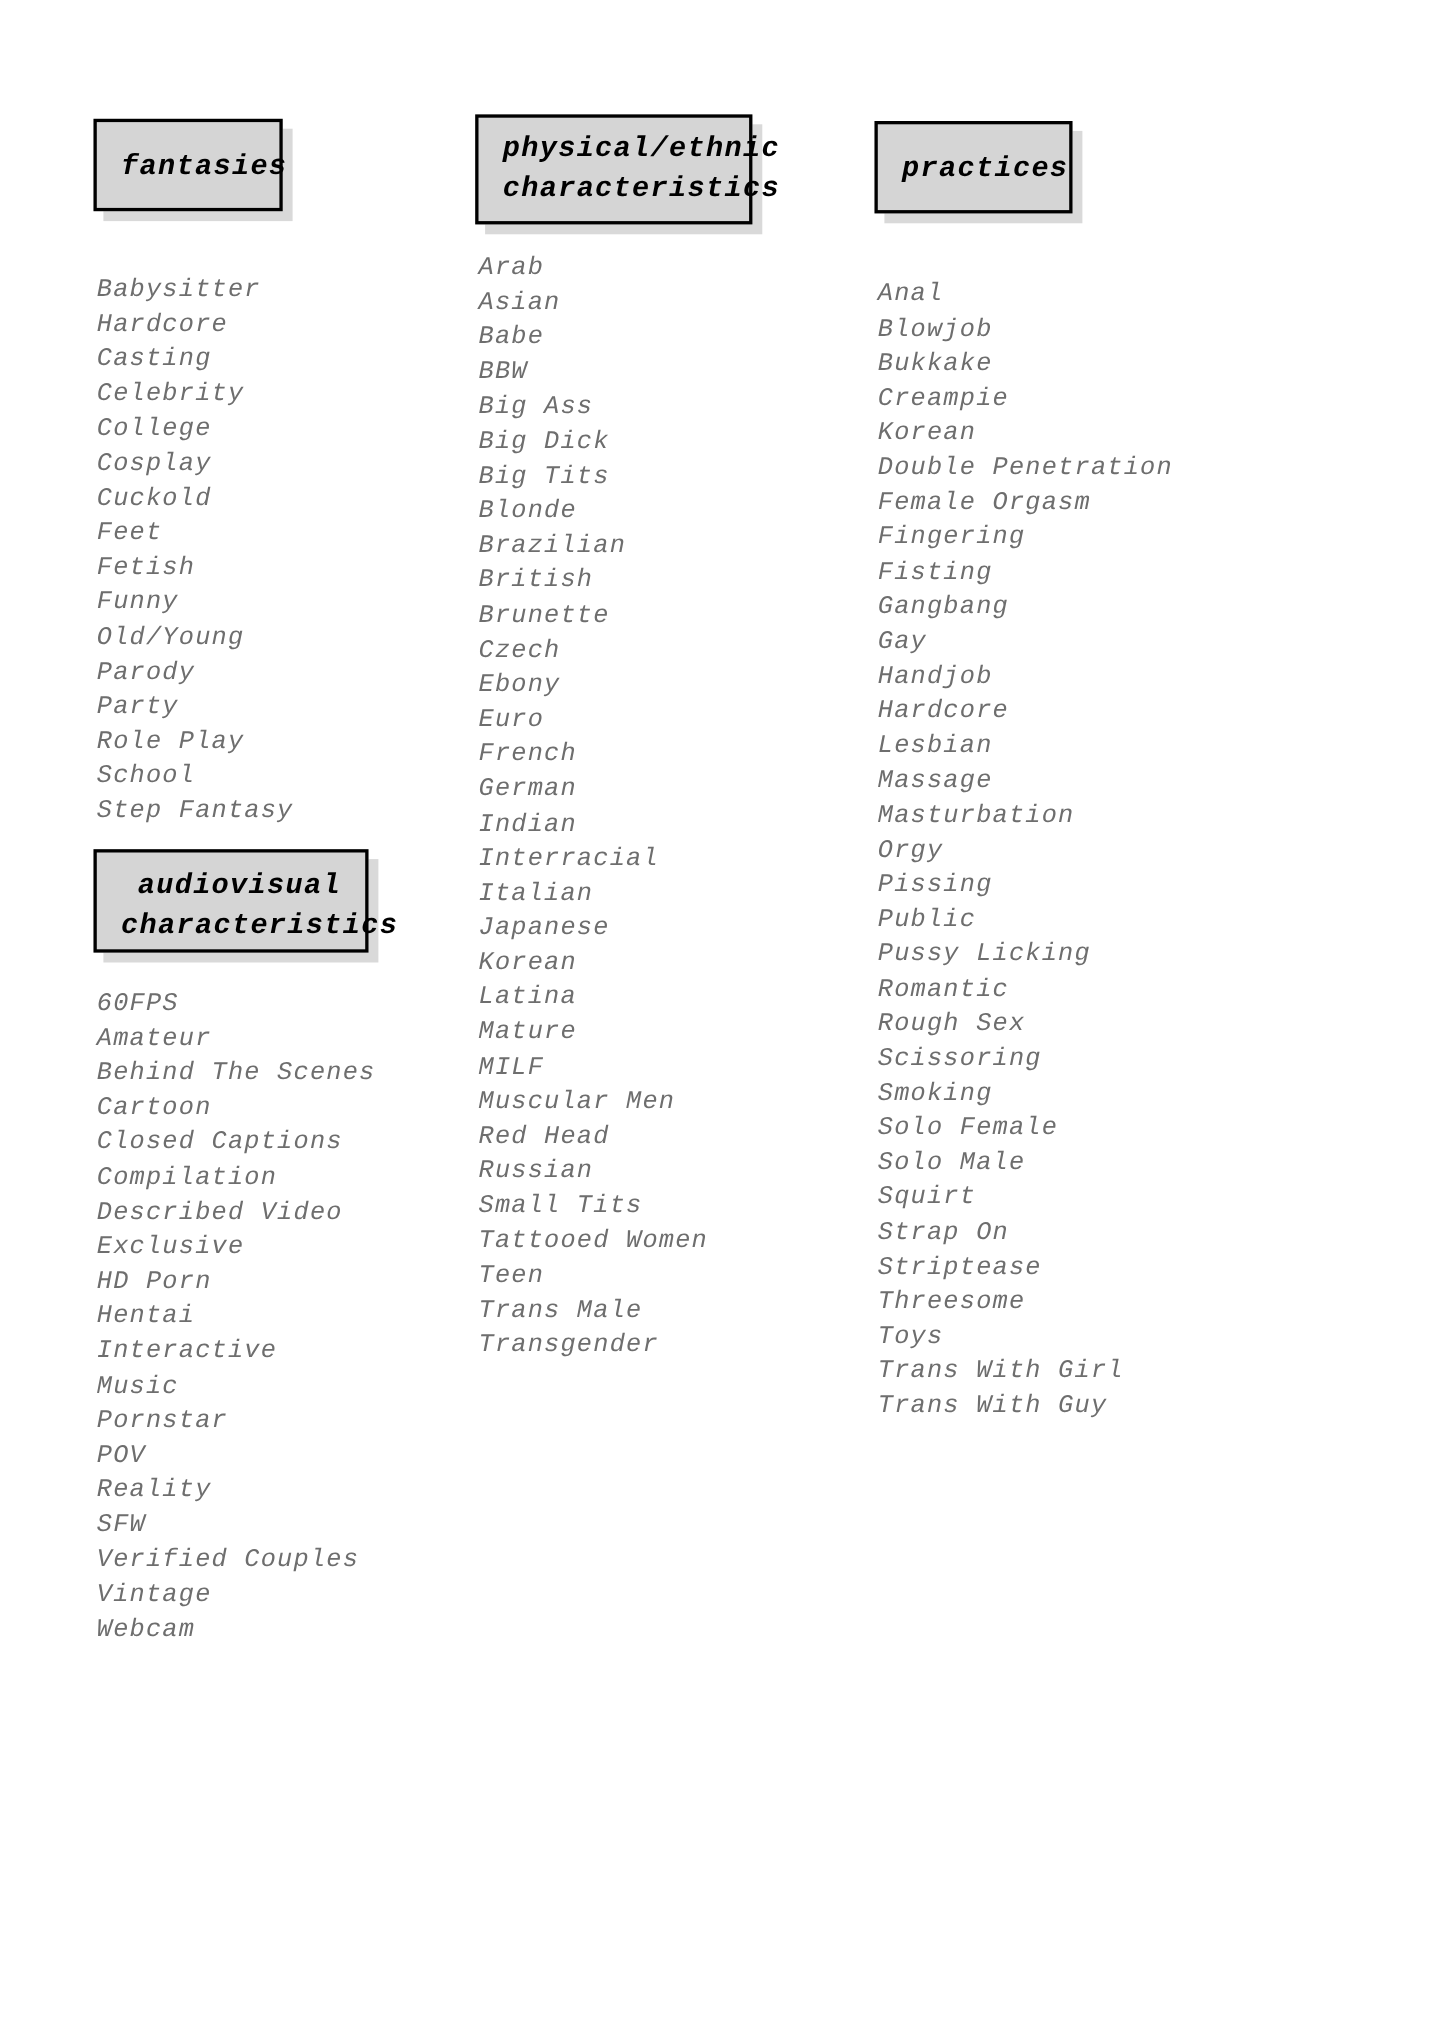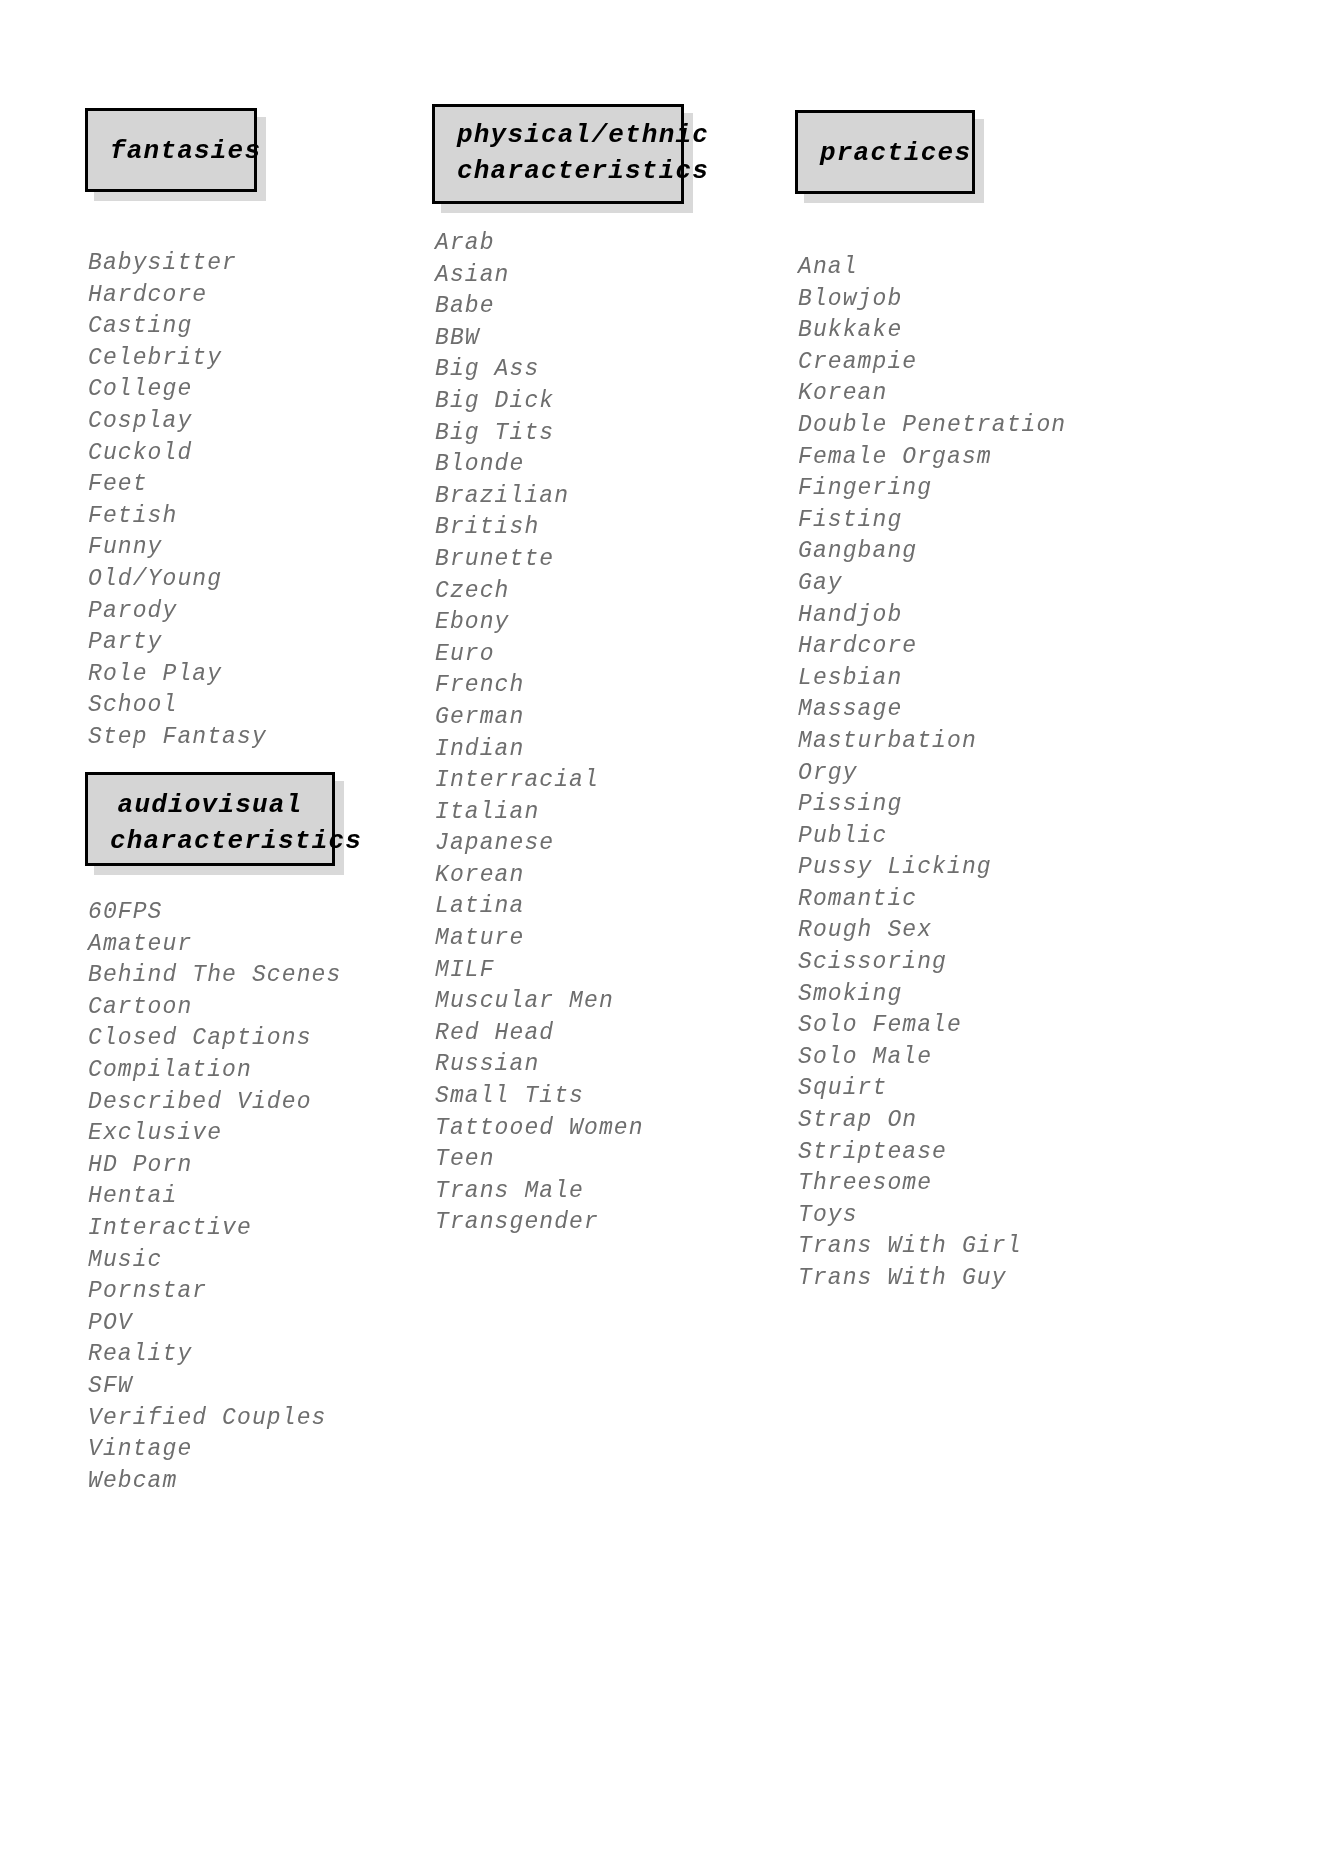--- a/index.html
+++ b/index.html
@@ -63,21 +63,21 @@
     line-height: 36px;
     color: #000000;
     letter-spacing: 1.2px;
     white-space: pre-line;
   }
 
   
   .box-fantasies  { width: 172px; height: 84px; padding-top: 22px; }
   .box-physical   { width: 252px; height: 100px; }
   .box-practices  { width: 180px; height: 84px; padding-top: 22px; text-align: center; }
-  .box-audiovisual{ width: 250px; height: 94px; padding-top: 12px; }
+  .box-audiovisual{ width: 250px; height: 94px; padding-top: 12px; text-align: right; }
 
   
   .item-list {
     list-style: none;
     margin: 0;
     padding: 0;
   }
   .item-list li {
     font-family: "Liberation Mono", "DejaVu Sans Mono", monospace;
     font-style: italic;

